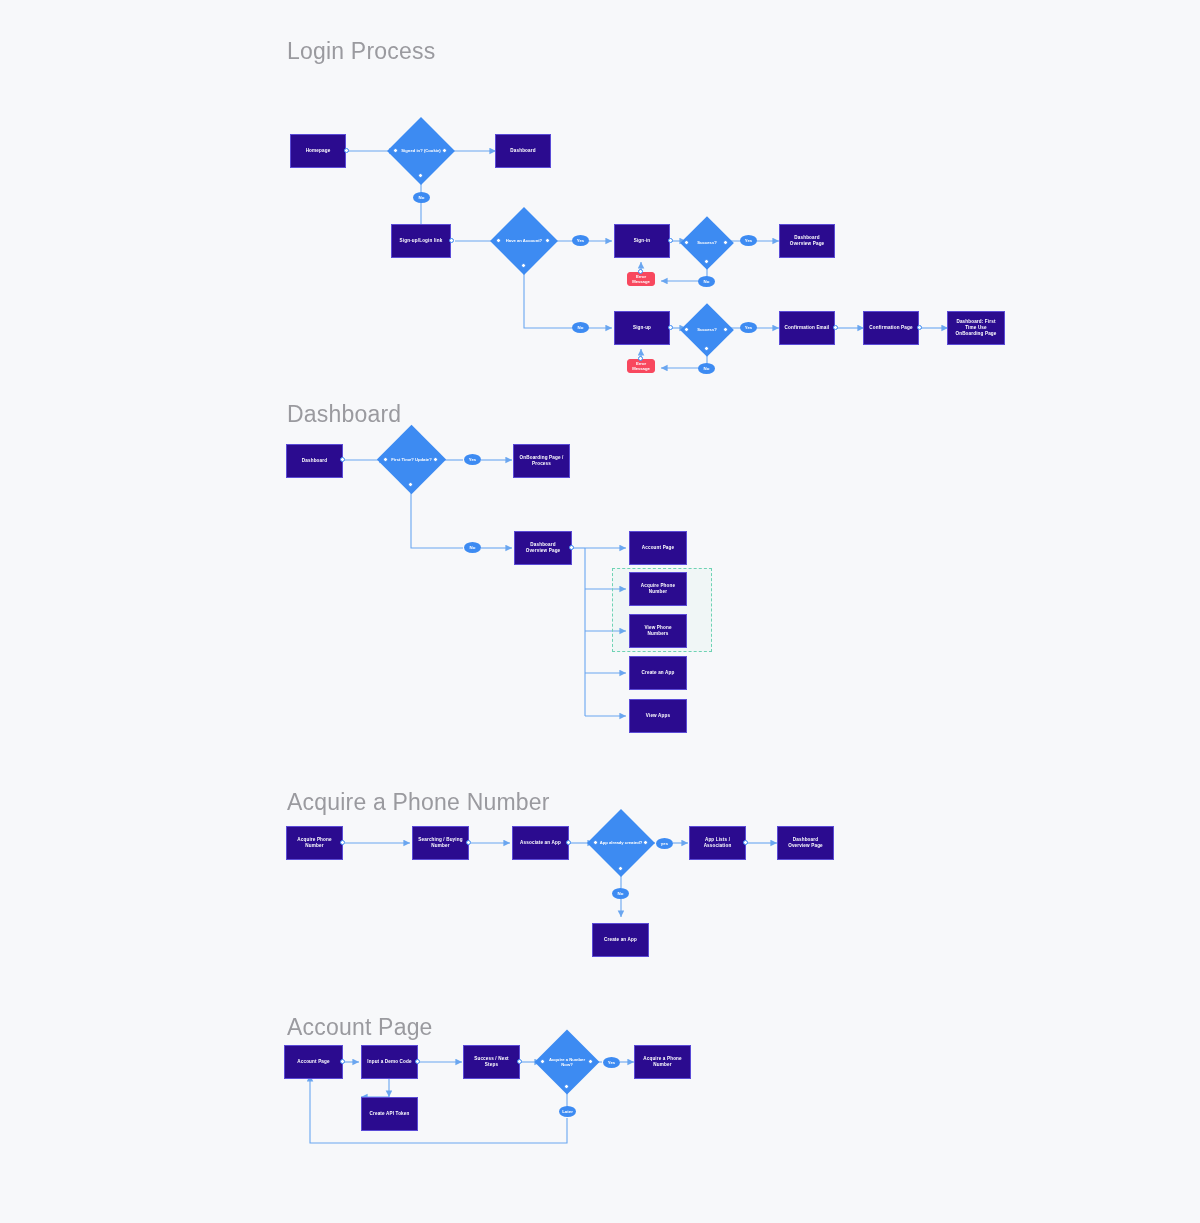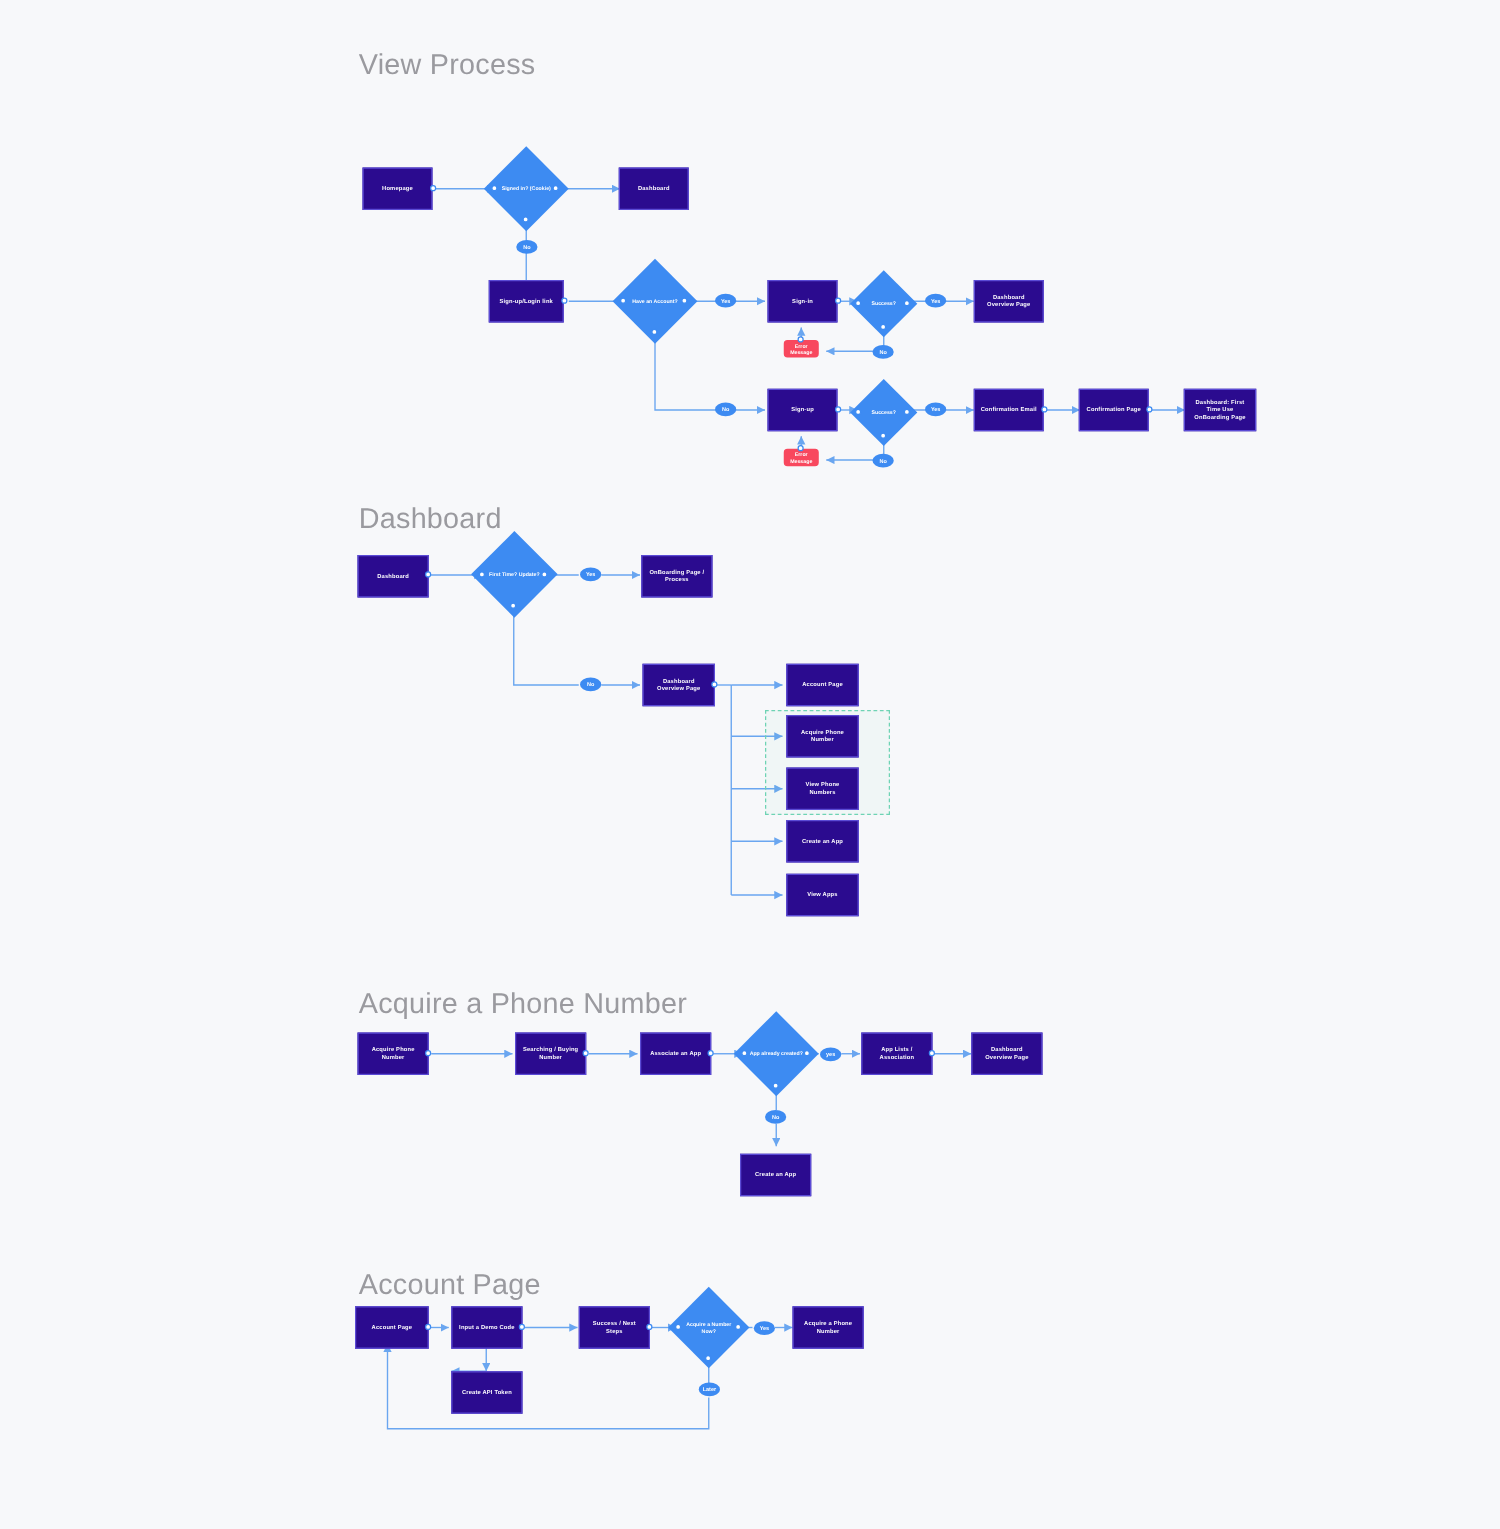--- a/index.html
+++ b/index.html
@@ -161,21 +161,21 @@
       <path d="M520,1062 L541,1062" marker-end="url(#ar)"></path>
       <path d="M593,1062 L602,1062"></path>
       <path d="M620,1062 L634,1062" marker-end="url(#ar)"></path>
       <path d="M567,1089 L567,1107"></path>
       <path d="M567,1118 L567,1143 L310,1143 L310,1075" marker-end="url(#ar)"></path>
       <path d="M389,1062 L389,1097" marker-end="url(#ar)"></path>
       <path d="M389,1097 L361,1097" marker-end="url(#ar)"></path>
     </g>
   </svg>
 
-  <div class="section-title" style="left:287px;top:38px;">View Process</div>
+  <div class="section-title" style="left:287px;top:38px;">Login Process</div>
 
   <div class="node box" style="left:290px;top:134px;width:56px;height:34px;">Homepage</div>
   <div class="port" style="left:344px;top:148px;"></div>
 
   <div class="diamond" style="left:397px;top:127px;width:48px;height:48px;">
     <div class="shape"></div>
     <div class="dlabel">Signed in? (Cookie)</div>
   </div>
   <div class="port" style="left:393px;top:148px;"></div>
   <div class="port" style="left:442px;top:148px;"></div>

